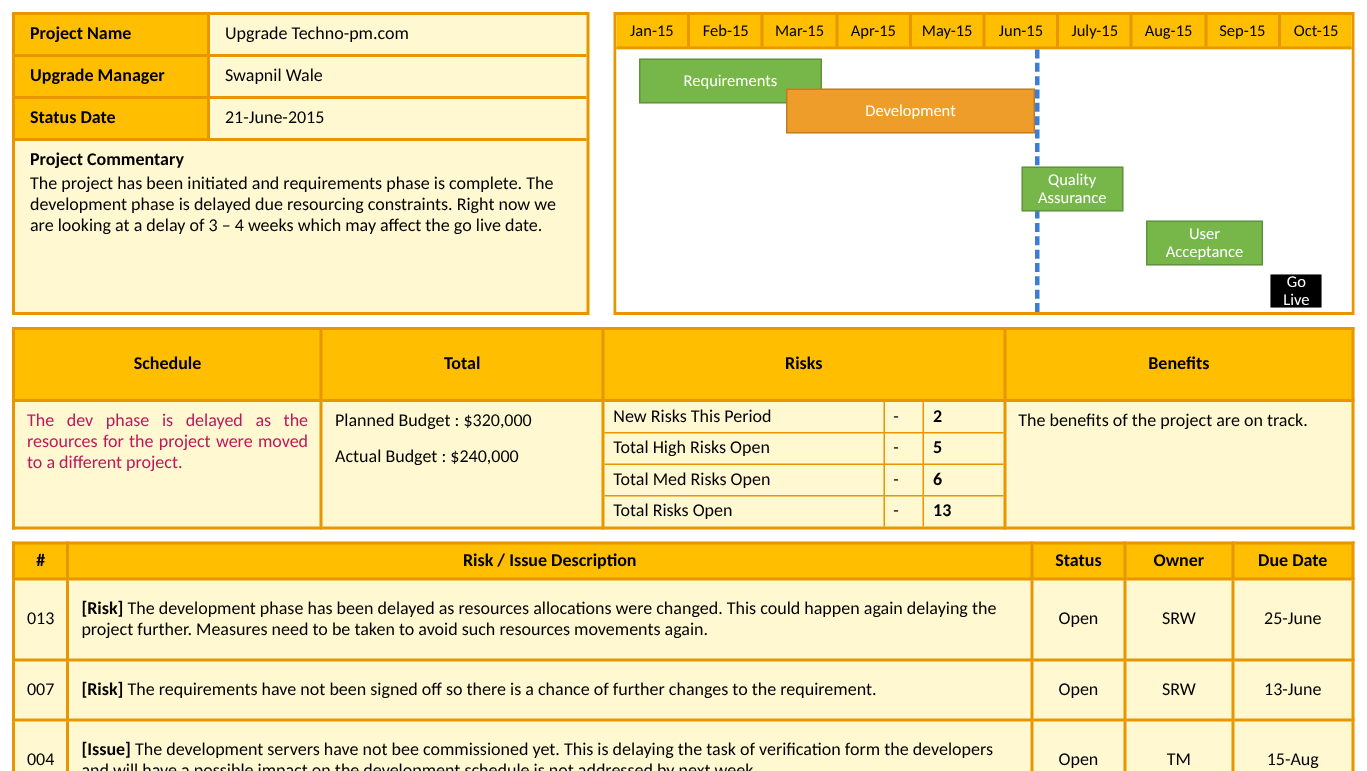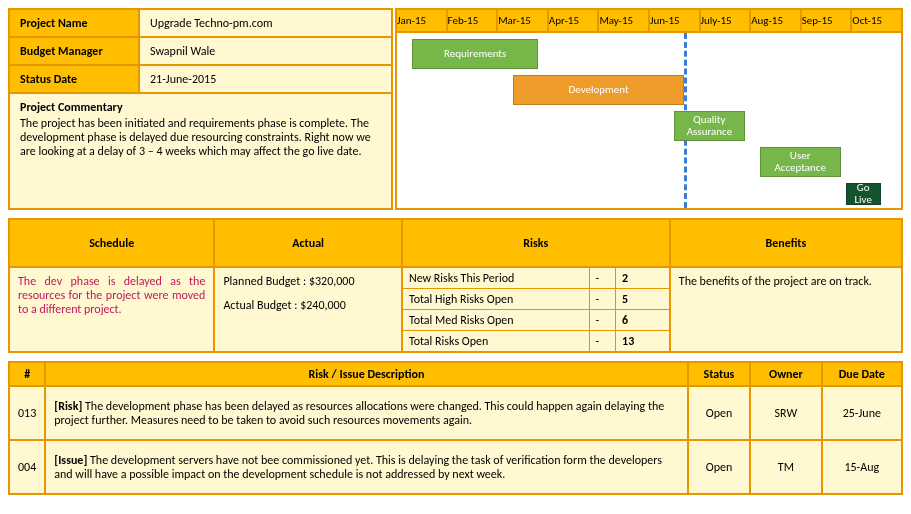--- a/index.html
+++ b/index.html
@@ -4,21 +4,21 @@
 <style>
   * { box-sizing: border-box; }
   body {
     margin: 0;
     padding: 8px;
     font-family: Calibri, Arial, sans-serif;
     font-size: 12px;
     background: #fff;
     width: 911px;
   }
-  .top-row { display: flex; gap: 2px; margin-bottom: 8px; }
+  .top-row { display: flex; gap: 16px; margin-bottom: 8px; }
   .info-panel {
     width: 385px;
     border: 2px solid #e89600;
     background: #fff8d0;
   }
   .kv-row { display: flex; border-bottom: 2px solid #e89600; }
   .kv-label {
     width: 130px;
     padding: 6px 10px;
     font-weight: bold;
@@ -34,20 +34,21 @@
     position: relative;
     background: #fff;
   }
   .months {
     display: flex;
     background: #ffbf00;
     border-bottom: 2px solid #e89600;
   }
   .month {
     flex: 1;
+    text-align: center;
     padding: 4px 0;
     border-right: 2px solid #e89600;
     font-size: 11px;
   }
   .month:last-child { border-right: none; }
   .gantt-body {
     position: relative;
     height: 175px;
     background: #fff;
     padding-top: 6px;
@@ -60,21 +61,21 @@
     font-size: 11px;
     display: flex;
     align-items: center;
     justify-content: center;
     text-align: center;
     line-height: 1.1;
     padding: 0 4px;
   }
   .bar-green { background: #77b74a; }
   .bar-orange { background: #ee9d2a; }
-  .bar-red { background: #14532d; }
+  .bar-red { background: #000000; }
   .today-line {
     position: absolute;
     top: 0; bottom: 0;
     width: 0;
     border-left: 3px dashed #3b7dd8;
   }
   
   .mid-table {
     width: 100%;
     border: 2px solid #e89600;
@@ -128,21 +129,21 @@
 </head>
 <body>
 
 <div class="top-row">
   <div class="info-panel">
     <div class="kv-row">
       <div class="kv-label">Project Name</div>
       <div class="kv-val">Upgrade Techno-pm.com</div>
     </div>
     <div class="kv-row">
-      <div class="kv-label">Budget Manager</div>
+      <div class="kv-label">Upgrade Manager</div>
       <div class="kv-val">Swapnil Wale</div>
     </div>
     <div class="kv-row">
       <div class="kv-label">Status Date</div>
       <div class="kv-val">21-June-2015</div>
     </div>
     <div class="commentary">
       <div class="commentary-title">Project Commentary</div>
       <div>The project has been initiated and requirements phase is complete. The development phase is delayed due resourcing constraints. Right now we are looking at a delay of 3 – 4 weeks which may affect the go live date.</div>
     </div>
@@ -157,33 +158,33 @@
       <div class="month">May-15</div>
       <div class="month">Jun-15</div>
       <div class="month">July-15</div>
       <div class="month">Aug-15</div>
       <div class="month">Sep-15</div>
       <div class="month">Oct-15</div>
     </div>
     <div class="gantt-body">
       <div class="today-line" style="left:57%;"></div>
       <div class="bar bar-green" style="top:6px; left:3%; width:25%;">Requirements</div>
-      <div class="bar bar-orange" style="top:42px; left:23%; width:34%;">Development</div>
+      <div class="bar bar-orange" style="top:26px; left:23%; width:34%;">Development</div>
       <div class="bar bar-green" style="top:114px; left:72%; width:16%;">User<br>Acceptance</div>
       <div class="bar bar-green" style="top:78px; left:55%; width:14%;">Quality<br>Assurance</div>
       <div class="bar bar-red" style="top:150px; left:89%; width:7%; height:22px;">Go<br>Live</div>
     </div>
   </div>
 </div>
 
 <table class="mid-table">
   <tbody>
       <tr>
     <th style="width:23%">Schedule</th>
-    <th style="width:21%">Actual</th>
+    <th style="width:21%">Total</th>
     <th style="width:30%">Risks</th>
     <th>Benefits</th>
   </tr>
   <tr>
     <td class="sched-txt">The dev phase is delayed as the resources for the project were moved to a different project.</td>
     <td>
       <div>Planned Budget  :  $320,000</div>
       <div style="height:10px"></div>
       <div>Actual Budget     :  $240,000</div>
     </td>
@@ -228,20 +229,27 @@
     <th style="width:9%">Due Date</th>
   </tr>
   <tr>
     <td class="c">013</td>
     <td><b>[Risk]</b> <span id="d0">The development phase has been delayed as resources allocations were changed. This could happen again delaying the project further. Measures need to be taken to avoid such resources movements again.</span></td>
     <td class="c">Open</td>
     <td class="c">SRW</td>
     <td class="c">25-June</td>
   </tr>
   <tr>
+    <td class="c">007</td>
+    <td><b>[Risk]</b> <span id="d1">The requirements have not been signed off so there is a chance of further changes to the requirement.</span></td>
+    <td class="c">Open</td>
+    <td class="c">SRW</td>
+    <td class="c">13-June</td>
+  </tr>
+  <tr>
     <td class="c">004</td>
     <td><b>[Issue]</b> <span id="d2">The development servers have not bee commissioned yet. This is delaying the task of verification form the developers and will have a possible impact on the development schedule is not addressed by next week.</span></td>
     <td class="c">Open</td>
     <td class="c">TM</td>
     <td class="c">15-Aug</td>
   </tr>
 </tbody>
   </table>
 
 </body></html>

